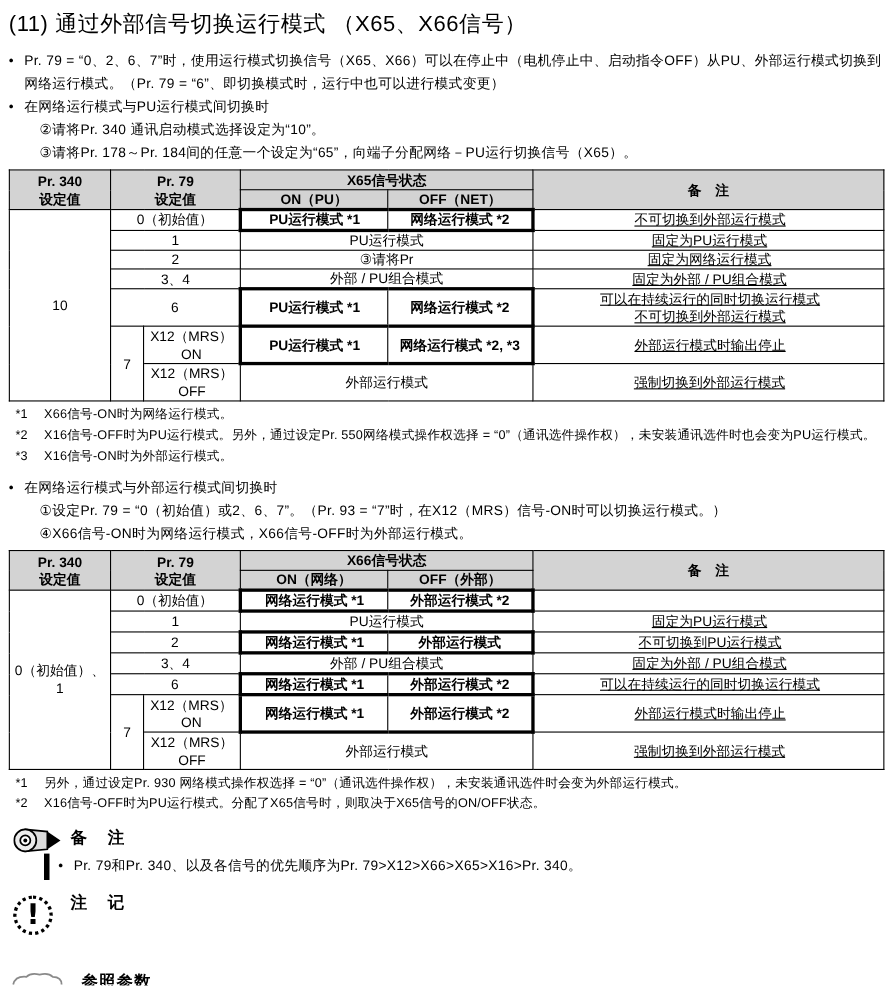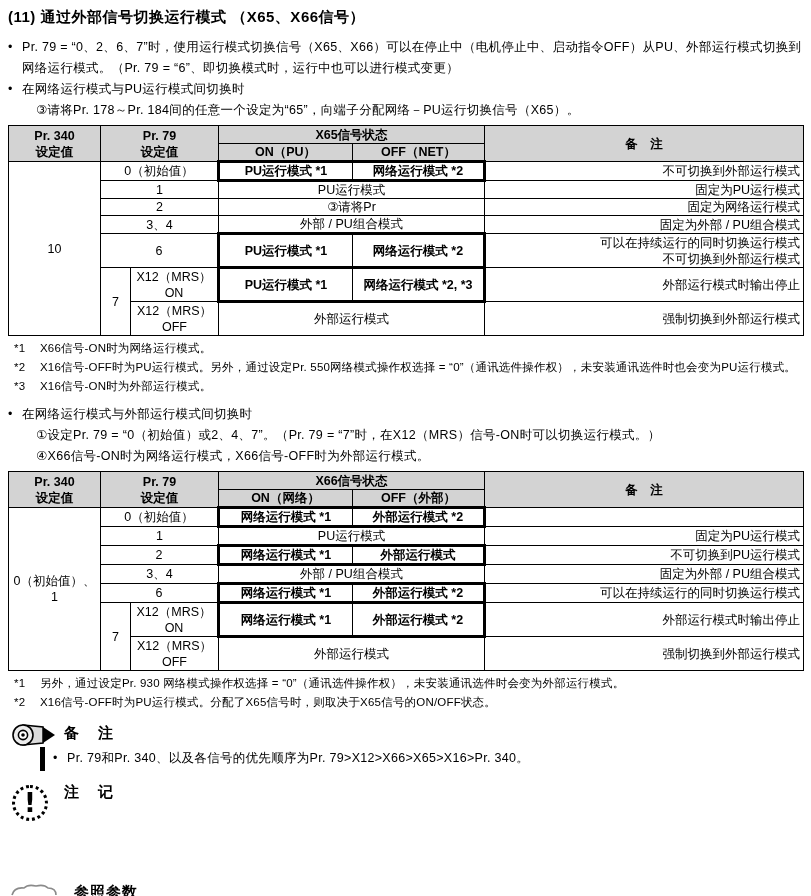--- a/index.html
+++ b/index.html
@@ -1,37 +1,37 @@
 <!DOCTYPE html>
 <html><head>
 <meta charset="utf-8">
 <style>
   * { margin:0; padding:0; box-sizing:border-box; }
   html,body { width:811px; height:896px; overflow:hidden; background:#ffffff; color:#000;
     font-family:"Liberation Sans","DejaVu Sans",sans-serif; }
   .page { position:relative; width:811px; height:896px; padding:6px 8px 0 8px; }
 
-  .title { font-size:15px; font-weight:bold; letter-spacing:0.5px; margin:2px 0 10px 0; }
+  .title { font-size:20px; font-weight:normal; letter-spacing:0.5px; margin:2px 0 10px 0; }
 
   .bullet { display:flex; font-size:12.5px; line-height:21px; letter-spacing:0.3px; }
   .bullet .dot { width:14px; flex:0 0 14px; text-align:left; }
   .bullet .btxt { flex:1; }
   .steps { margin:0 0 4px 28px; font-size:12.5px; line-height:21px; letter-spacing:0.3px; }
   .step { white-space:nowrap; }
 
   table.mode-table { border-collapse:collapse; table-layout:fixed; width:795px; margin:3px 0 3px 0;
     font-size:12.5px; }
   .mode-table th, .mode-table td { border:1px solid #000; text-align:center; vertical-align:middle;
     padding:0 3px; line-height:16px; }
   .mode-table thead th { background:#d3d3d3; font-weight:bold; height:18px; }
   .pre { white-space:pre-line; }
   tr.r-s { height:17px; }
   tr.r-0 { height:19px; }
   tr.r-l { height:34px; }
-  td.remark { text-align:right; padding-left:5px; }
+  td.remark { text-align:center; padding-left:5px;text-decoration:underline; }
   .bt { border-top:3px solid #000 !important; }
   .bb { border-bottom:3px solid #000 !important;font-weight:bold; }
   .bl { border-left:3px solid #000 !important; }
   .br { border-right:3px solid #000 !important; }
 
   .footnotes { margin:2px 0 8px 6px; }
   .fn { display:flex; font-size:11.5px; line-height:19px; letter-spacing:0.2px; }
   .fn-marker { flex:0 0 26px; }
   .fn-text { flex:1; }
 
@@ -57,20 +57,21 @@
   <div class="bullet">
     <span class="dot">•</span>
     <div class="btxt">Pr. 79 = “0、2、6、7”时，使用运行模式切换信号（X65、X66）可以在停止中（电机停止中、启动指令OFF）从PU、外部运行模式切换到网络运行模式。（Pr. 79 = “6”、即切换模式时，运行中也可以进行模式变更）</div>
   </div>
 
   <div class="bullet">
     <span class="dot">•</span>
     <div class="btxt">在网络运行模式与PU运行模式间切换时</div>
   </div>
   <div class="steps">
+    <div class="step">②请将Pr. 340 通讯启动模式选择设定为“10”。</div>
     <div class="step">③请将Pr. 178～Pr. 184间的任意一个设定为“65”，向端子分配网络－PU运行切换信号（X65）。</div>
   </div>
 
   <table class="mode-table">
     <colgroup>
       <col style="width:92px">
         <col style="width:30px">
         <col style="width:88px">
       <col style="width:134px">
         <col style="width:132px">
@@ -150,21 +151,21 @@
       <span class="fn-marker">*3</span>
       <span class="fn-text">X16信号-ON时为外部运行模式。</span>
     </div>
   </div>
 
   <div class="bullet">
     <span class="dot">•</span>
     <div class="btxt">在网络运行模式与外部运行模式间切换时</div>
   </div>
   <div class="steps">
-    <div class="step">①设定Pr. 79 = “0（初始值）或2、4、7”。（Pr. 79 = “7”时，在X12（MRS）信号-ON时可以切换运行模式。）</div>
+    <div class="step">①设定Pr. 79 = “0（初始值）或2、6、7”。（Pr. 93 = “7”时，在X12（MRS）信号-ON时可以切换运行模式。）</div>
     <div class="step">④X66信号-ON时为网络运行模式，X66信号-OFF时为外部运行模式。</div>
   </div>
 
   <table class="mode-table">
     <colgroup>
       <col style="width:92px">
         <col style="width:30px">
         <col style="width:88px">
       <col style="width:134px">
         <col style="width:132px">

